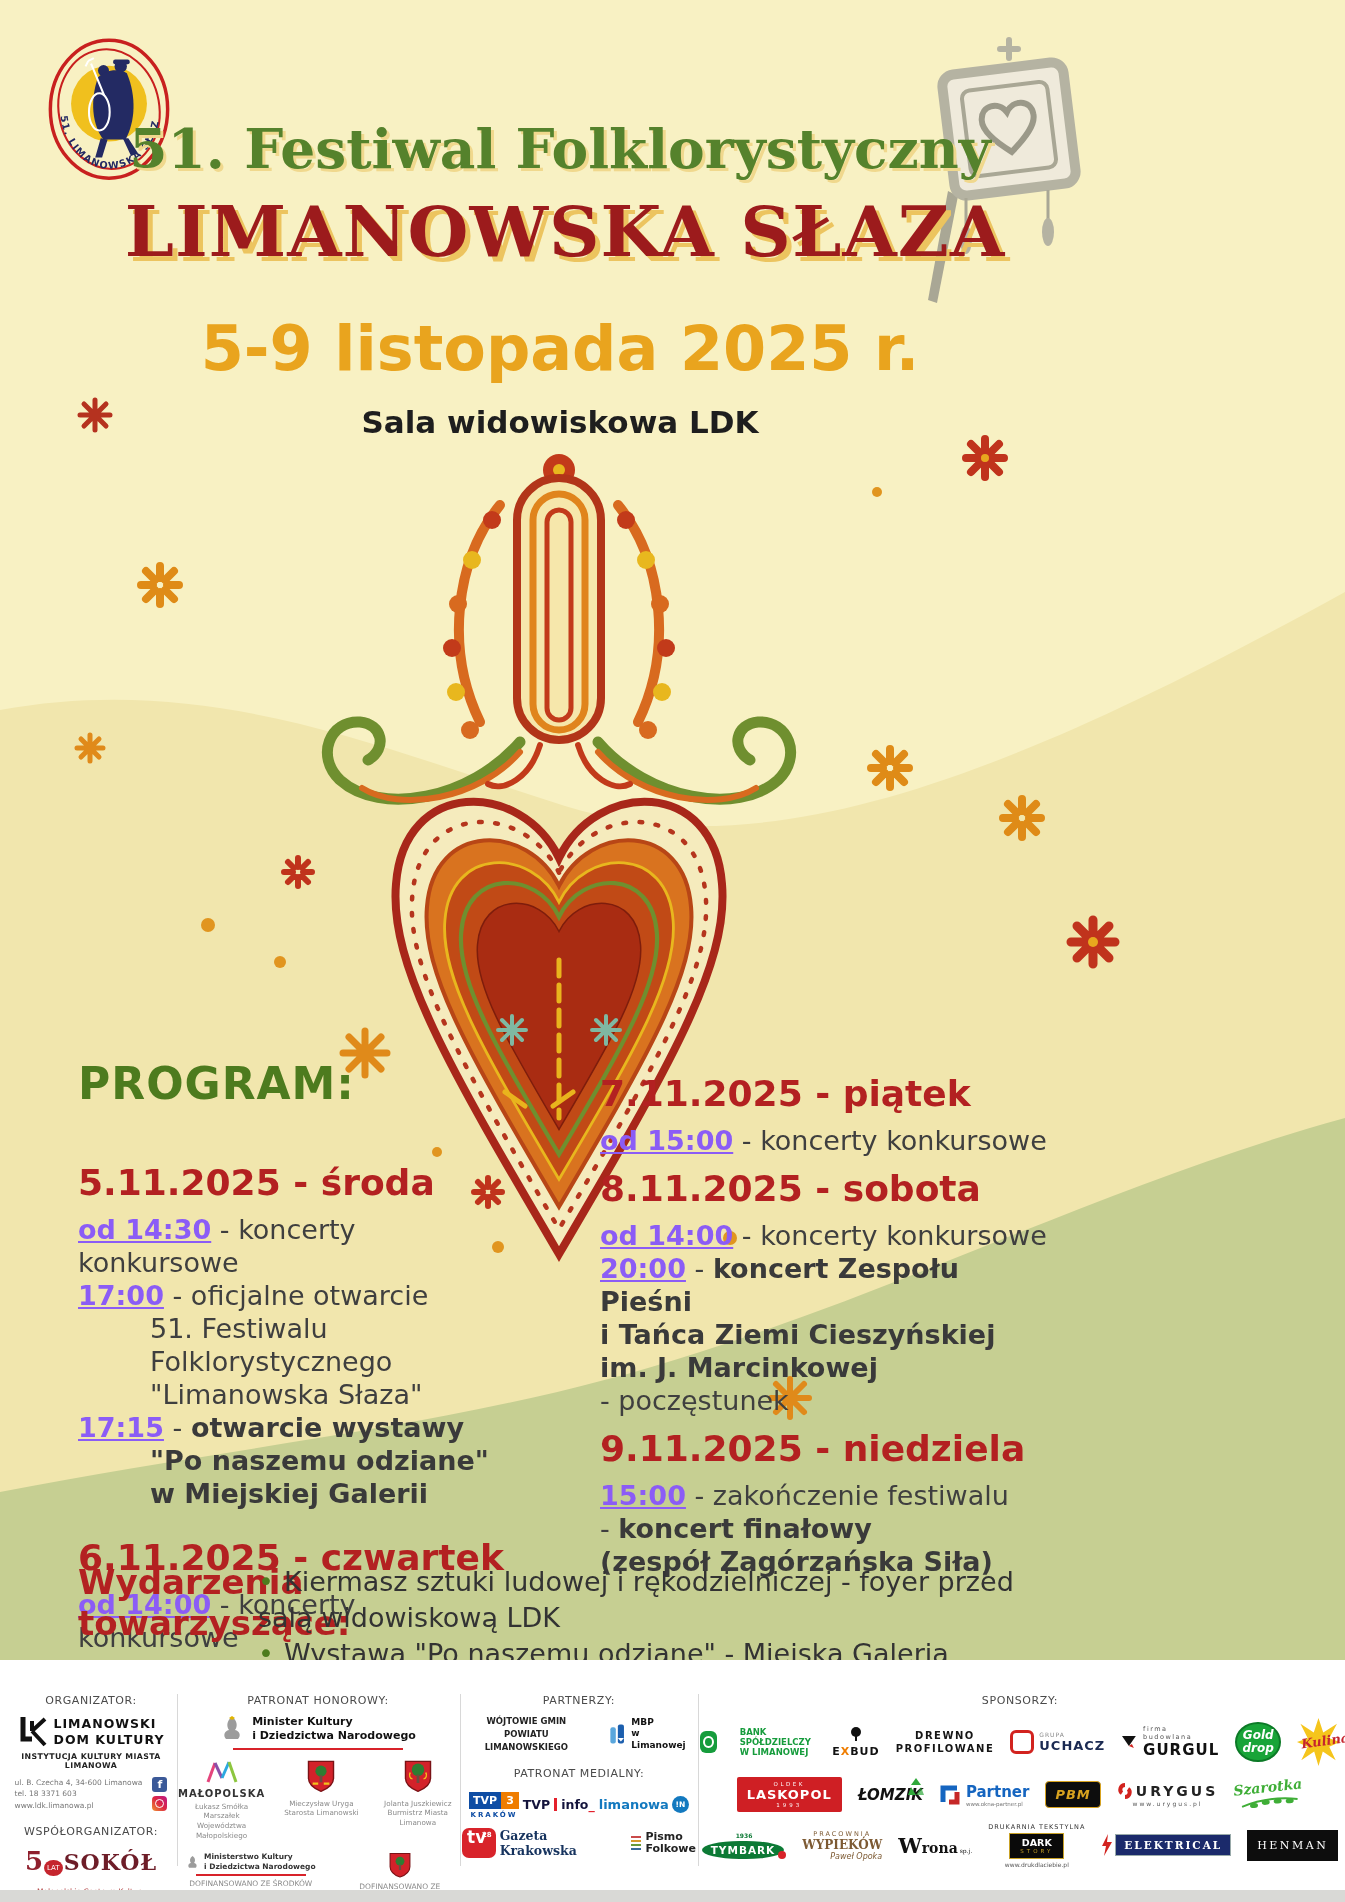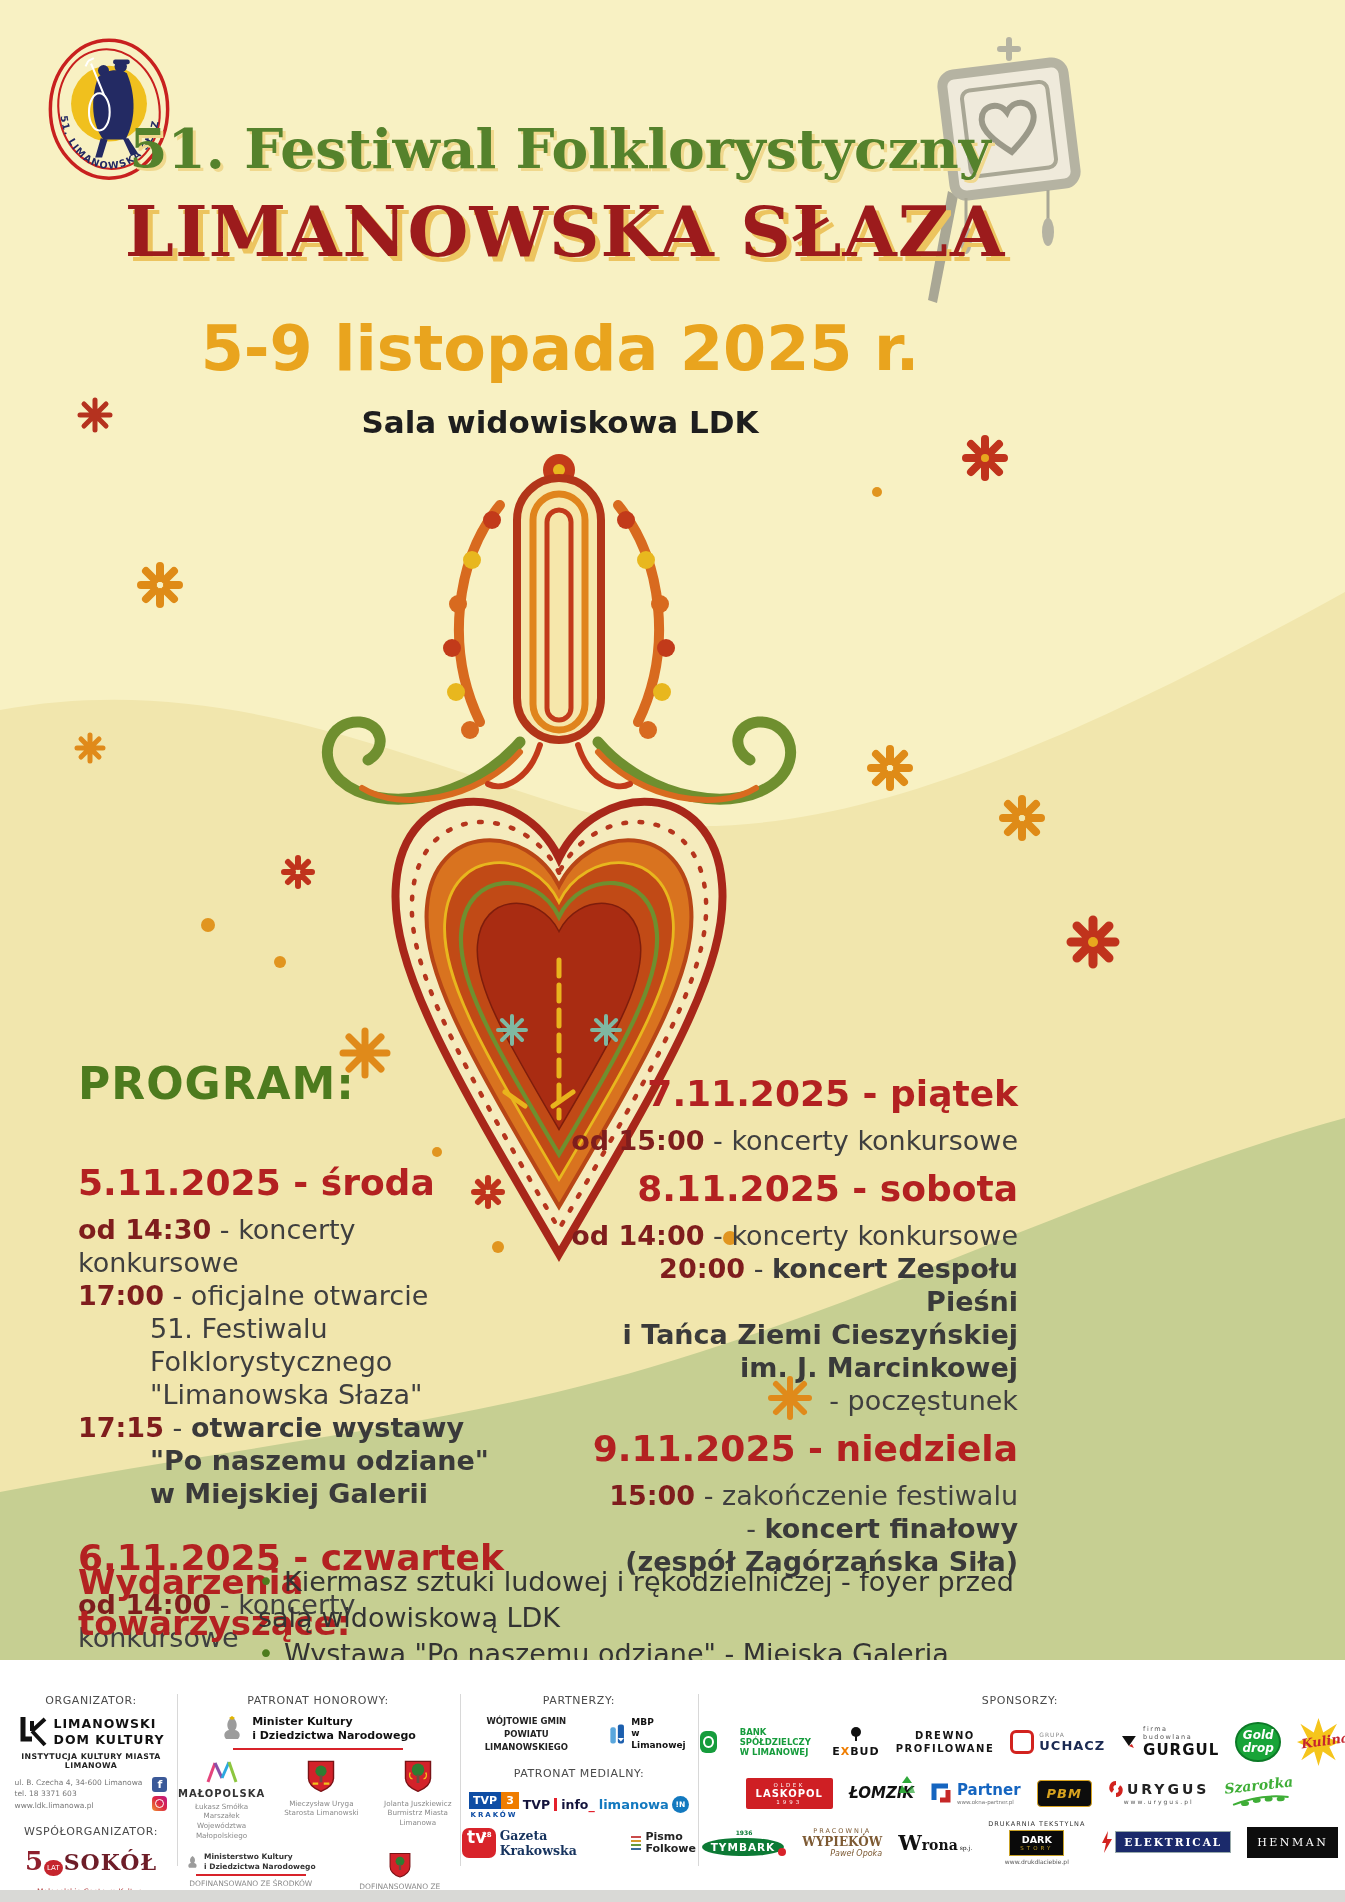--- a/index.html
+++ b/index.html
@@ -16,26 +16,26 @@
   .title2{left:0;top:190px;width:1130px;text-align:center;
           font-family:"DejaVu Serif","Liberation Serif",serif;font-weight:bold;
           font-size:70px;letter-spacing:1px;color:#9c1b1c;text-shadow:5px 5px 0 #ecc45f;}
   .dateline{left:0;top:312px;width:1120px;text-align:center;font-weight:bold;
             font-size:62px;color:#e9a41e;}
   .venue{left:0;top:404px;width:1120px;text-align:center;font-weight:bold;
          font-size:31px;color:#1e1e1e;}
 
   
   .left-block{left:78px;top:1058px;width:440px;}
-  .right-block{left:568px;top:1076px;width:450px;text-align:right;}
+  .right-block{left:600px;top:1076px;width:450px;}
   .program-heading{font-size:44px;font-weight:bold;color:#4d7b1e;letter-spacing:1px;margin-bottom:56px;}
   .day-header{font-size:36px;font-weight:bold;color:#b32121;line-height:1;margin-bottom:12px;}
   .day{margin-bottom:22px;}
   .pline{font-size:27px;line-height:33px;color:#3f3f3f;}
-  .pline .t{color:#7f1d1d;font-weight:bold;}
+  .pline .t{color:#8b5cf6;font-weight:bold;text-decoration:underline;}
   .pline .b{font-weight:bold;color:#3a3a3a;}
   .pline.ind{padding-left:72px;}
   .right-block .day{margin-bottom:14px;}
 
   
   .events-label{left:78px;top:1562px;width:190px;font-size:34px;line-height:41px;
                 font-weight:bold;color:#b32121;}
   .events-items{left:258px;top:1564px;width:810px;font-size:27px;line-height:36px;color:#333;}
   .events-items .dot{color:#4d7b1e;margin-right:10px;}
 
@@ -123,21 +123,21 @@
   .s-gold{width:58px;height:36px;background:#18a438;border-radius:50%;color:#fff;font-style:italic;
           font-weight:bold;font-size:12px;line-height:1.05;display:flex;flex-direction:column;
           justify-content:center;border:2px solid #0c7a27;}
   .s-kulinar{position:relative;width:60px;height:48px;}
   .kul-star{position:absolute;inset:0;background:#f5c51c;
             clip-path:polygon(50% 0,61% 30%,93% 12%,75% 42%,100% 50%,75% 60%,90% 88%,60% 70%,50% 100%,40% 70%,10% 88%,25% 60%,0 50%,25% 42%,8% 12%,39% 30%);}
   .kul-tx{position:absolute;left:4px;top:15px;width:52px;color:#c5252e;font-family:"DejaVu Serif",serif;
           font-style:italic;font-weight:bold;font-size:13px;transform:rotate(-8deg);}
   .s-laskopol{background:#cf1f24;color:#fff;padding:4px 10px;border-radius:2px;}
   .lask-top{font-size:5.5px;letter-spacing:2.5px;}
-  .lask-main{font-size:10px;font-weight:bold;letter-spacing:1px;}
+  .lask-main{font-size:13px;font-weight:bold;letter-spacing:1px;}
   .lask-yr{font-size:5.5px;letter-spacing:3px;}
   .s-lomzik{position:relative;font-size:15px;font-weight:bold;font-style:italic;color:#111;padding:4px 0;}
   .s-lomzik svg{position:absolute;right:-4px;top:-6px;}
   .s-partner{display:flex;align-items:center;gap:5px;}
   .par-tx{text-align:left;}
   .par-n{font-size:15px;font-weight:bold;color:#1565c0;}
   .par-u{font-size:5.5px;color:#777;}
   .s-pbm{background:#0d0d0d;border:1px solid #d8a31f;border-radius:4px;padding:5px 9px;color:#d8a31f;
          font-style:italic;font-weight:bold;font-size:13px;letter-spacing:1px;}
   .s-urygus .u-row{display:flex;align-items:center;gap:3px;justify-content:center;}

